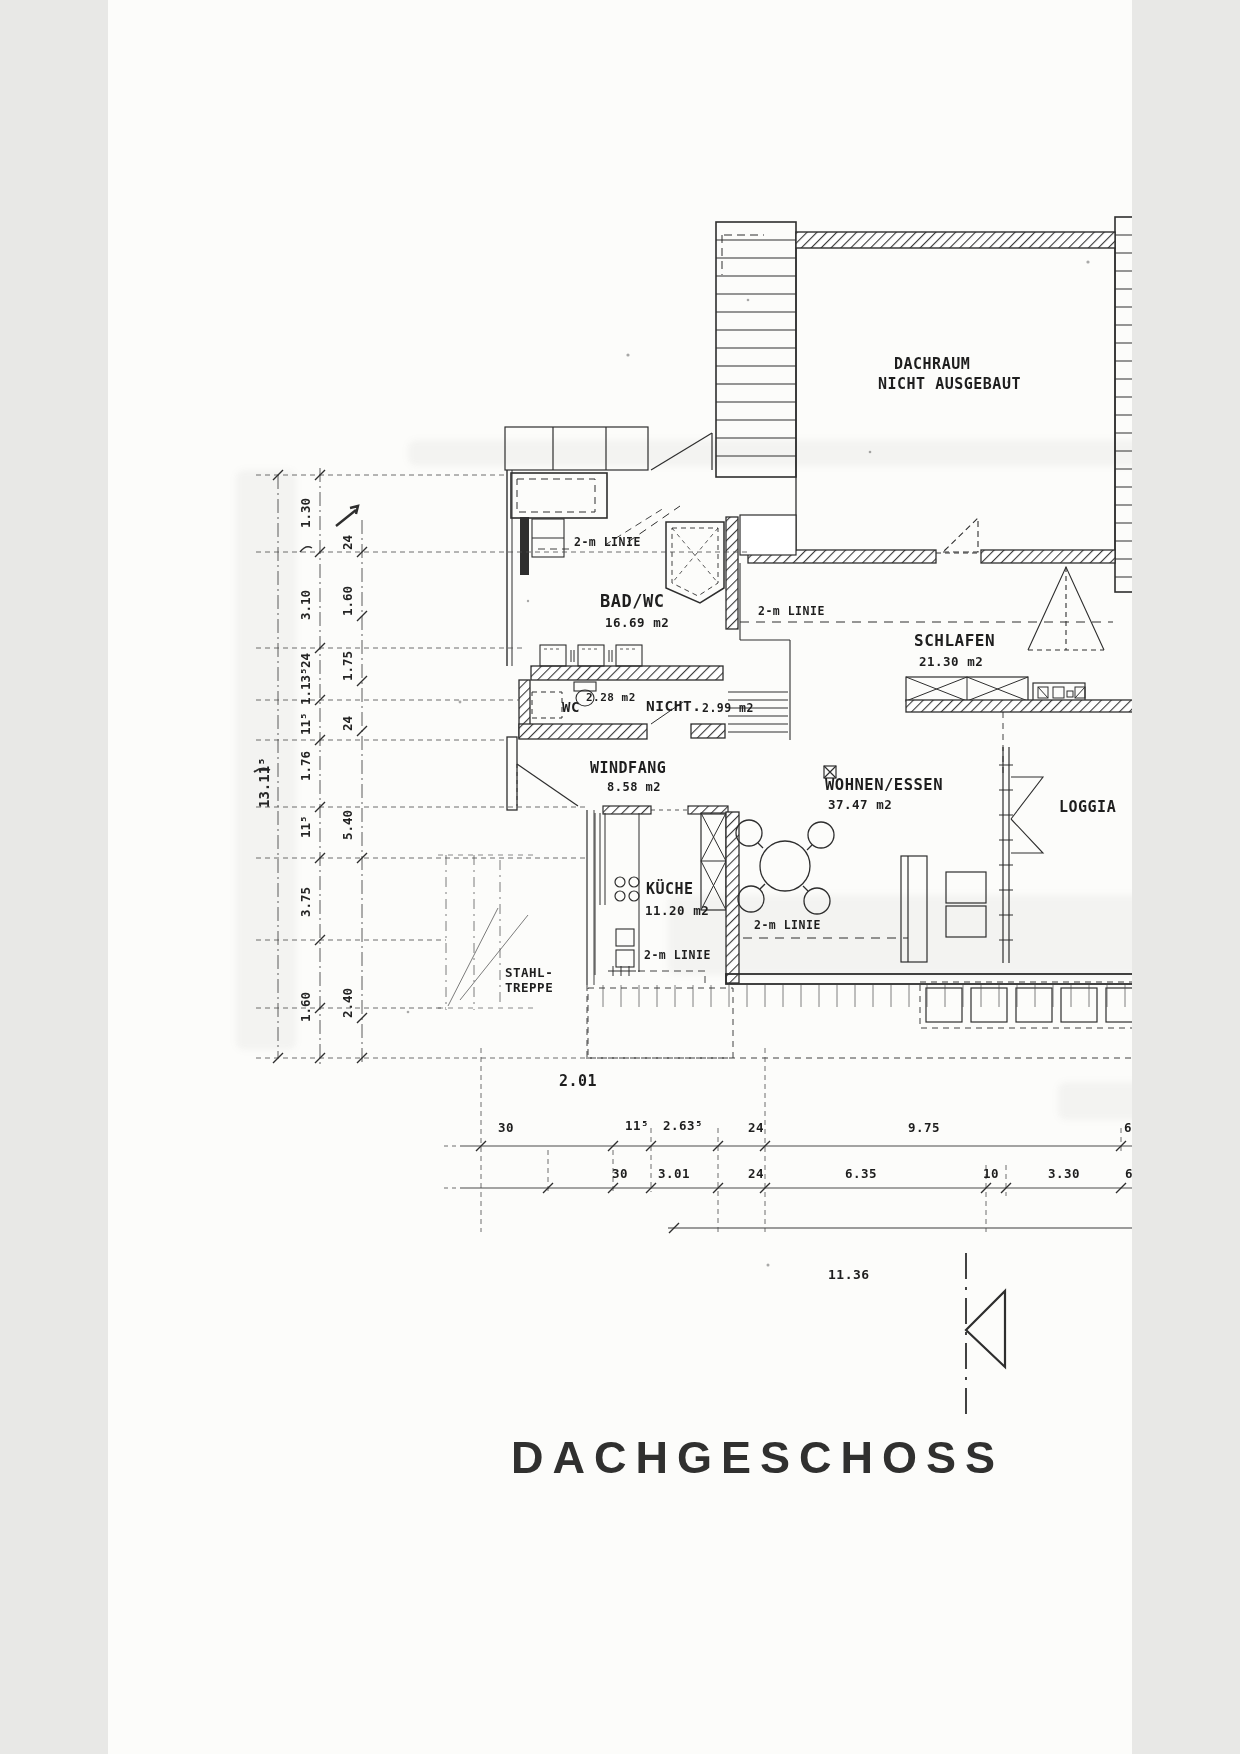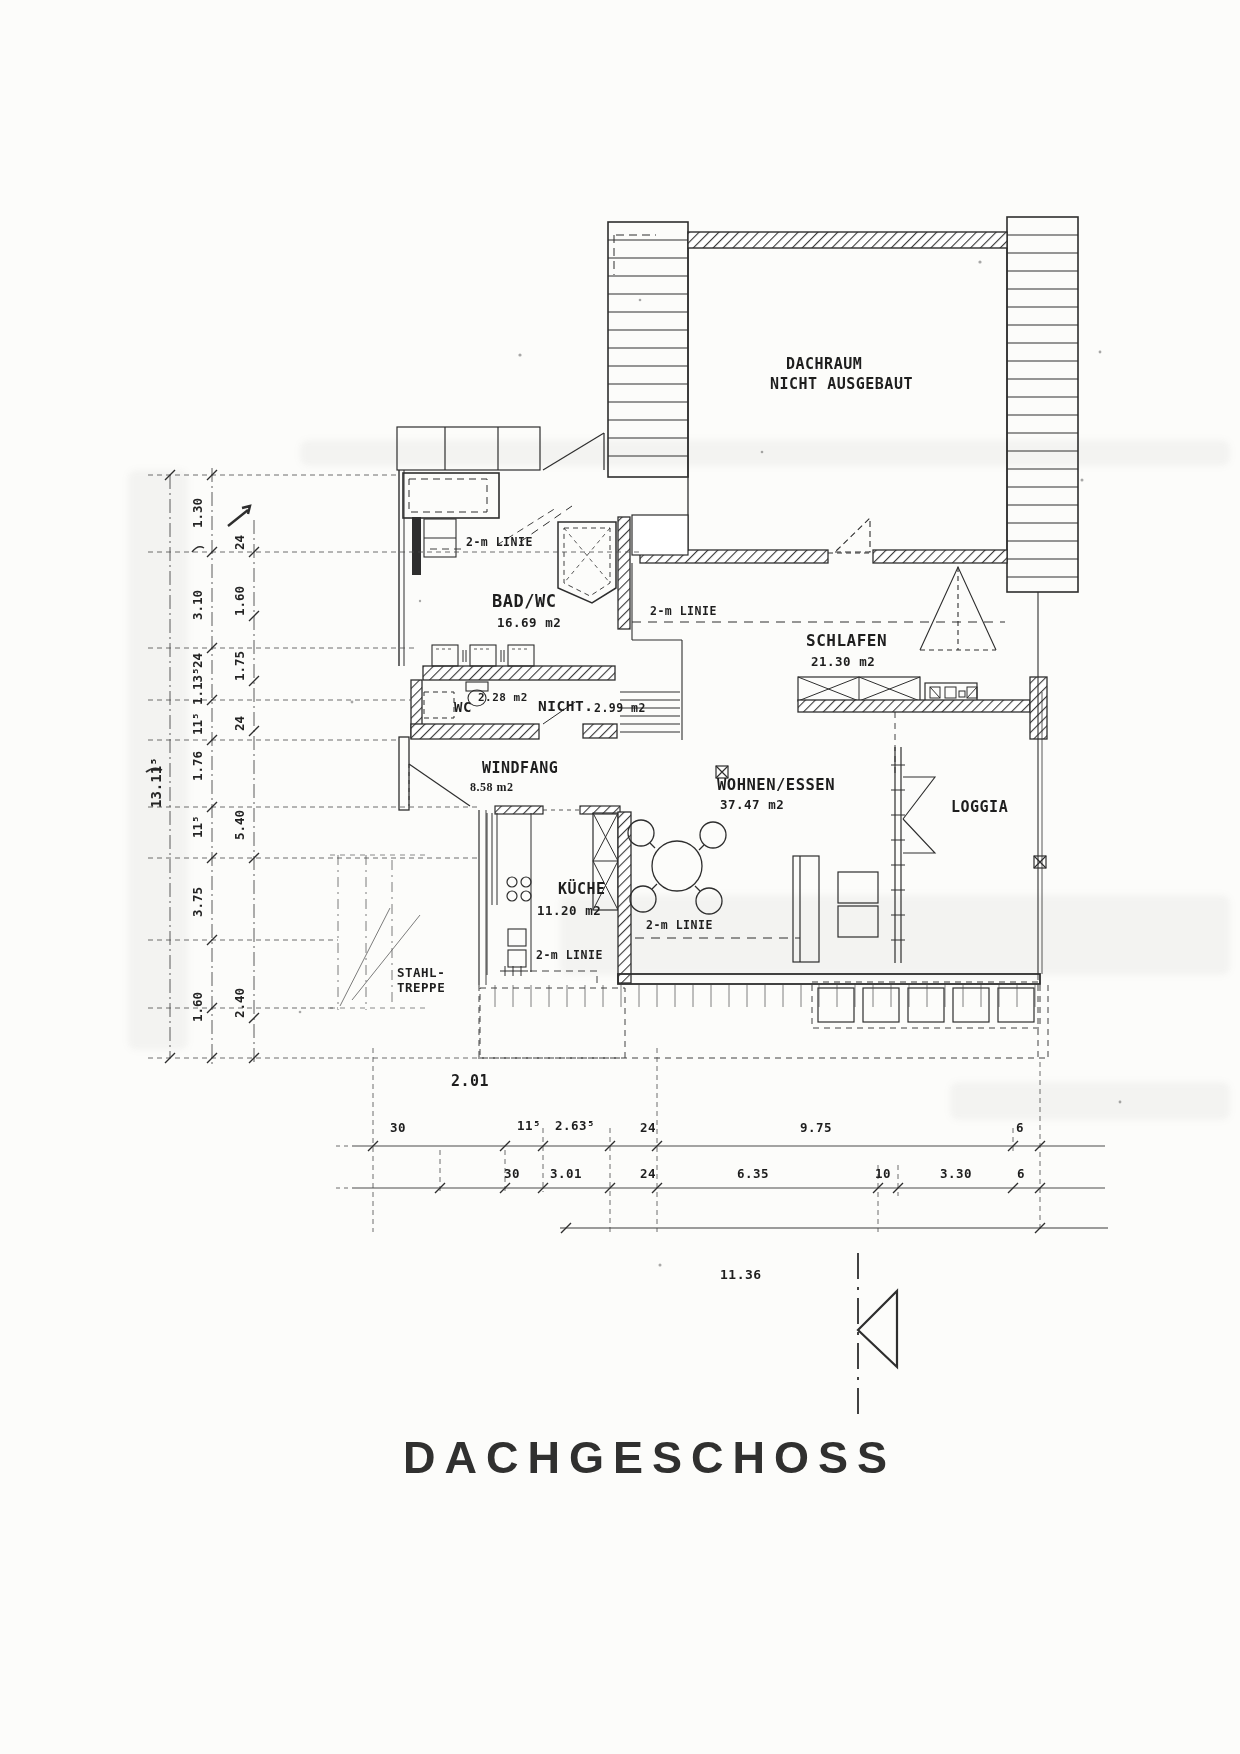--- a/index.html
+++ b/index.html
@@ -1,16 +1,16 @@
 <!DOCTYPE html>
 <html><head>
 <meta charset="utf-8">
 <style>
   html,body{margin:0;padding:0;background:#e8e8e6;}
-  .page{position:relative;width:1240px;height:1754px;margin:0 auto;background:#fcfcfa;overflow:hidden;
+  .page{position:relative;width:1024px;height:1754px;margin:0 auto;background:#fcfcfa;overflow:hidden;
         font-family:"DejaVu Sans Mono", monospace;}
   svg{position:absolute;left:0;top:0;}
   .lbl{position:absolute;font-family:"DejaVu Sans Mono", monospace;font-weight:700;color:#1e1e1e;
        white-space:nowrap;letter-spacing:.5px;line-height:1;}
   .vdim{position:absolute;font-family:"DejaVu Sans Mono", monospace;font-weight:700;color:#242424;
         white-space:nowrap;line-height:16px;height:16px;transform:rotate(-90deg);transform-origin:0 100%;}
   .title{position:absolute;font-family:"Liberation Sans", sans-serif;font-weight:700;font-size:45px;
          letter-spacing:9px;color:#30302f;white-space:nowrap;text-align:right;}
   .smudge{position:absolute;background:rgba(110,110,110,.06);filter:blur(3px);border-radius:8px;}
 </style>
@@ -297,28 +297,28 @@
   <div class="lbl" style="left:806px;top:633px;font-size:16px;">SCHLAFEN</div>
   <div class="lbl" style="left:811px;top:656px;font-size:12.5px;">21.30 m2</div>
 
   <div class="lbl" style="left:454px;top:700px;font-size:14px;">WC</div>
   <div class="lbl" style="left:478px;top:692px;font-size:11px;">2.28 m2</div>
 
   <div class="lbl" style="left:538px;top:699px;font-size:14.5px;">NICHT.</div>
   <div class="lbl" style="left:594px;top:703px;font-size:11.5px;">2.99 m2</div>
 
   <div class="lbl" style="left:482px;top:761px;font-size:15px;">WINDFANG</div>
-  <div class="lbl" style="left:470px;top:781px;font-size:12px;font-family:Liberation Serif, serif;">8.58 m2</div>
+  <div class="lbl" style="left:499px;top:781px;font-size:12px;">8.58 m2</div>
 
   <div class="lbl" style="left:717px;top:778px;font-size:15.5px;">WOHNEN/ESSEN</div>
   <div class="lbl" style="left:720px;top:799px;font-size:12.5px;">37.47 m2</div>
 
   <div class="lbl" style="left:951px;top:800px;font-size:15px;">LOGGIA</div>
 
-  <div class="lbl" style="left:538px;top:882px;font-size:15px;margin-left:20px;">KÜCHE</div>
+  <div class="lbl" style="left:538px;top:882px;font-size:15px;">KÜCHE</div>
   <div class="lbl" style="left:537px;top:905px;font-size:12.5px;">11.20 m2</div>
 
   <div class="lbl" style="left:397px;top:967px;font-size:12.5px;">STAHL-</div>
   <div class="lbl" style="left:397px;top:982px;font-size:12.5px;text-align:right;">TREPPE</div>
 
   <div class="lbl" style="left:466px;top:537px;font-size:11.5px;">2-m LINIE</div>
   <div class="lbl" style="left:650px;top:606px;font-size:11.5px;">2-m LINIE</div>
   <div class="lbl" style="left:646px;top:920px;font-size:11.5px;">2-m LINIE</div>
   <div class="lbl" style="left:536px;top:950px;font-size:11.5px;">2-m LINIE</div>
 

